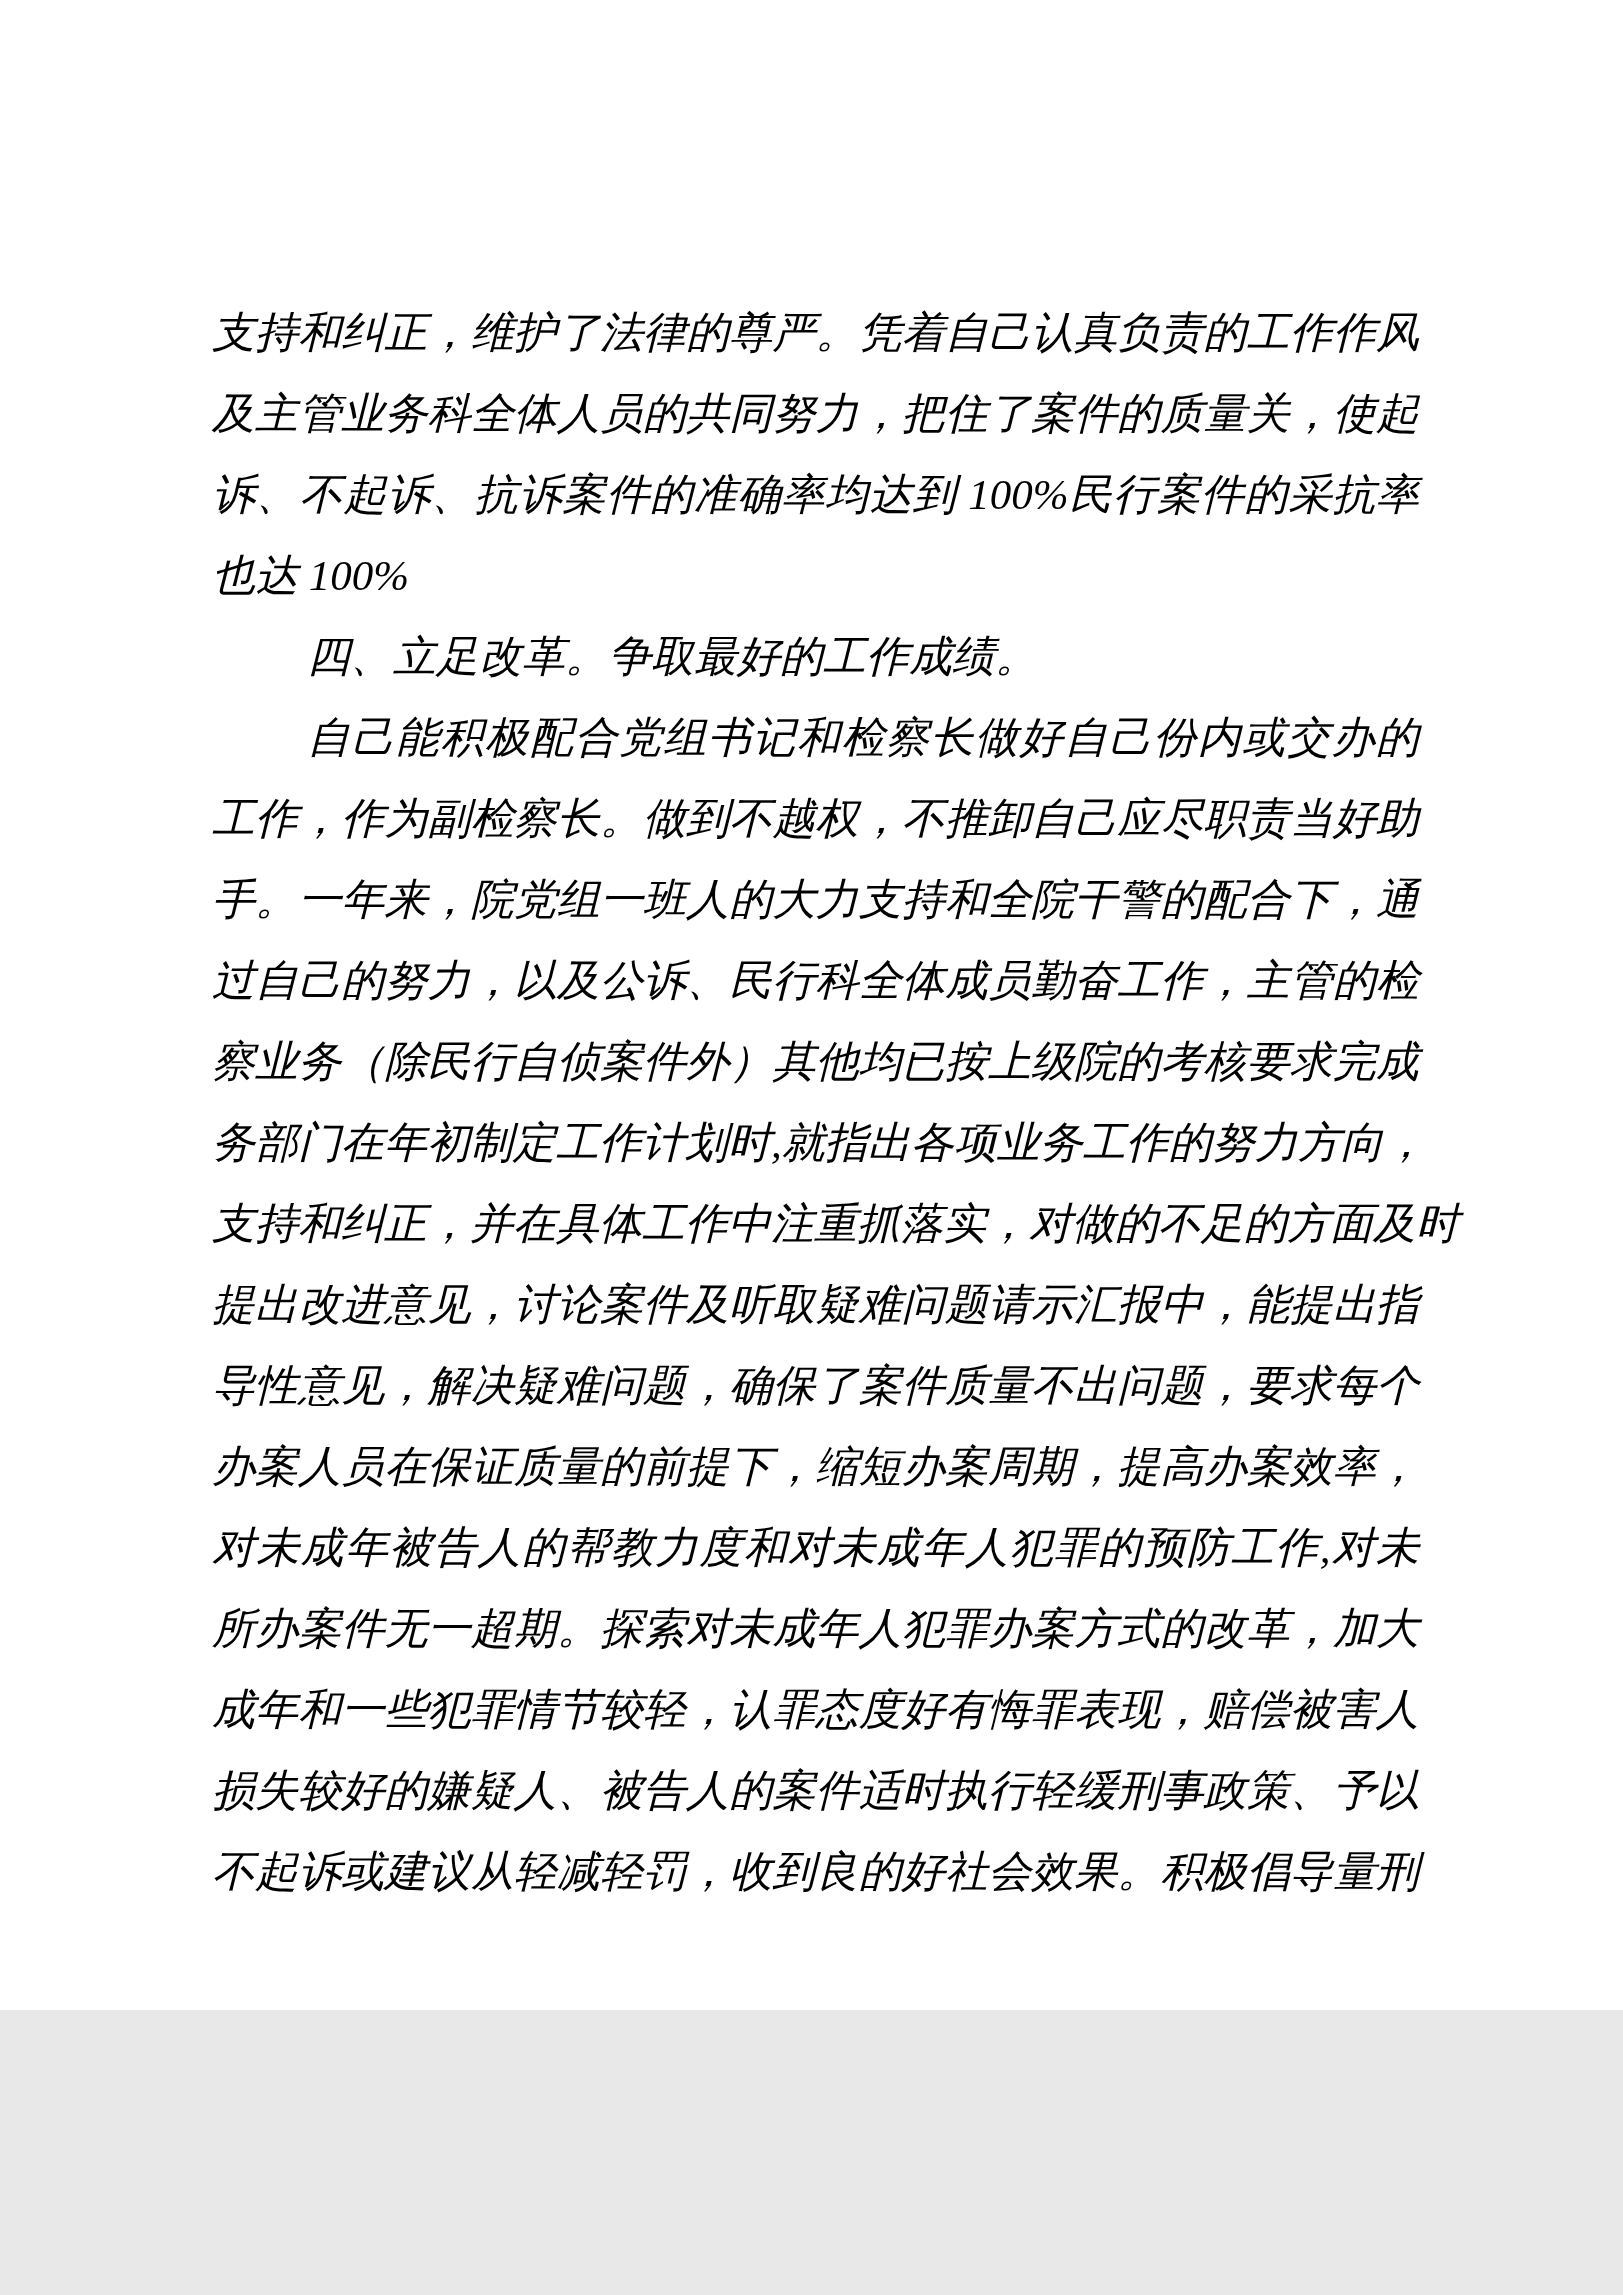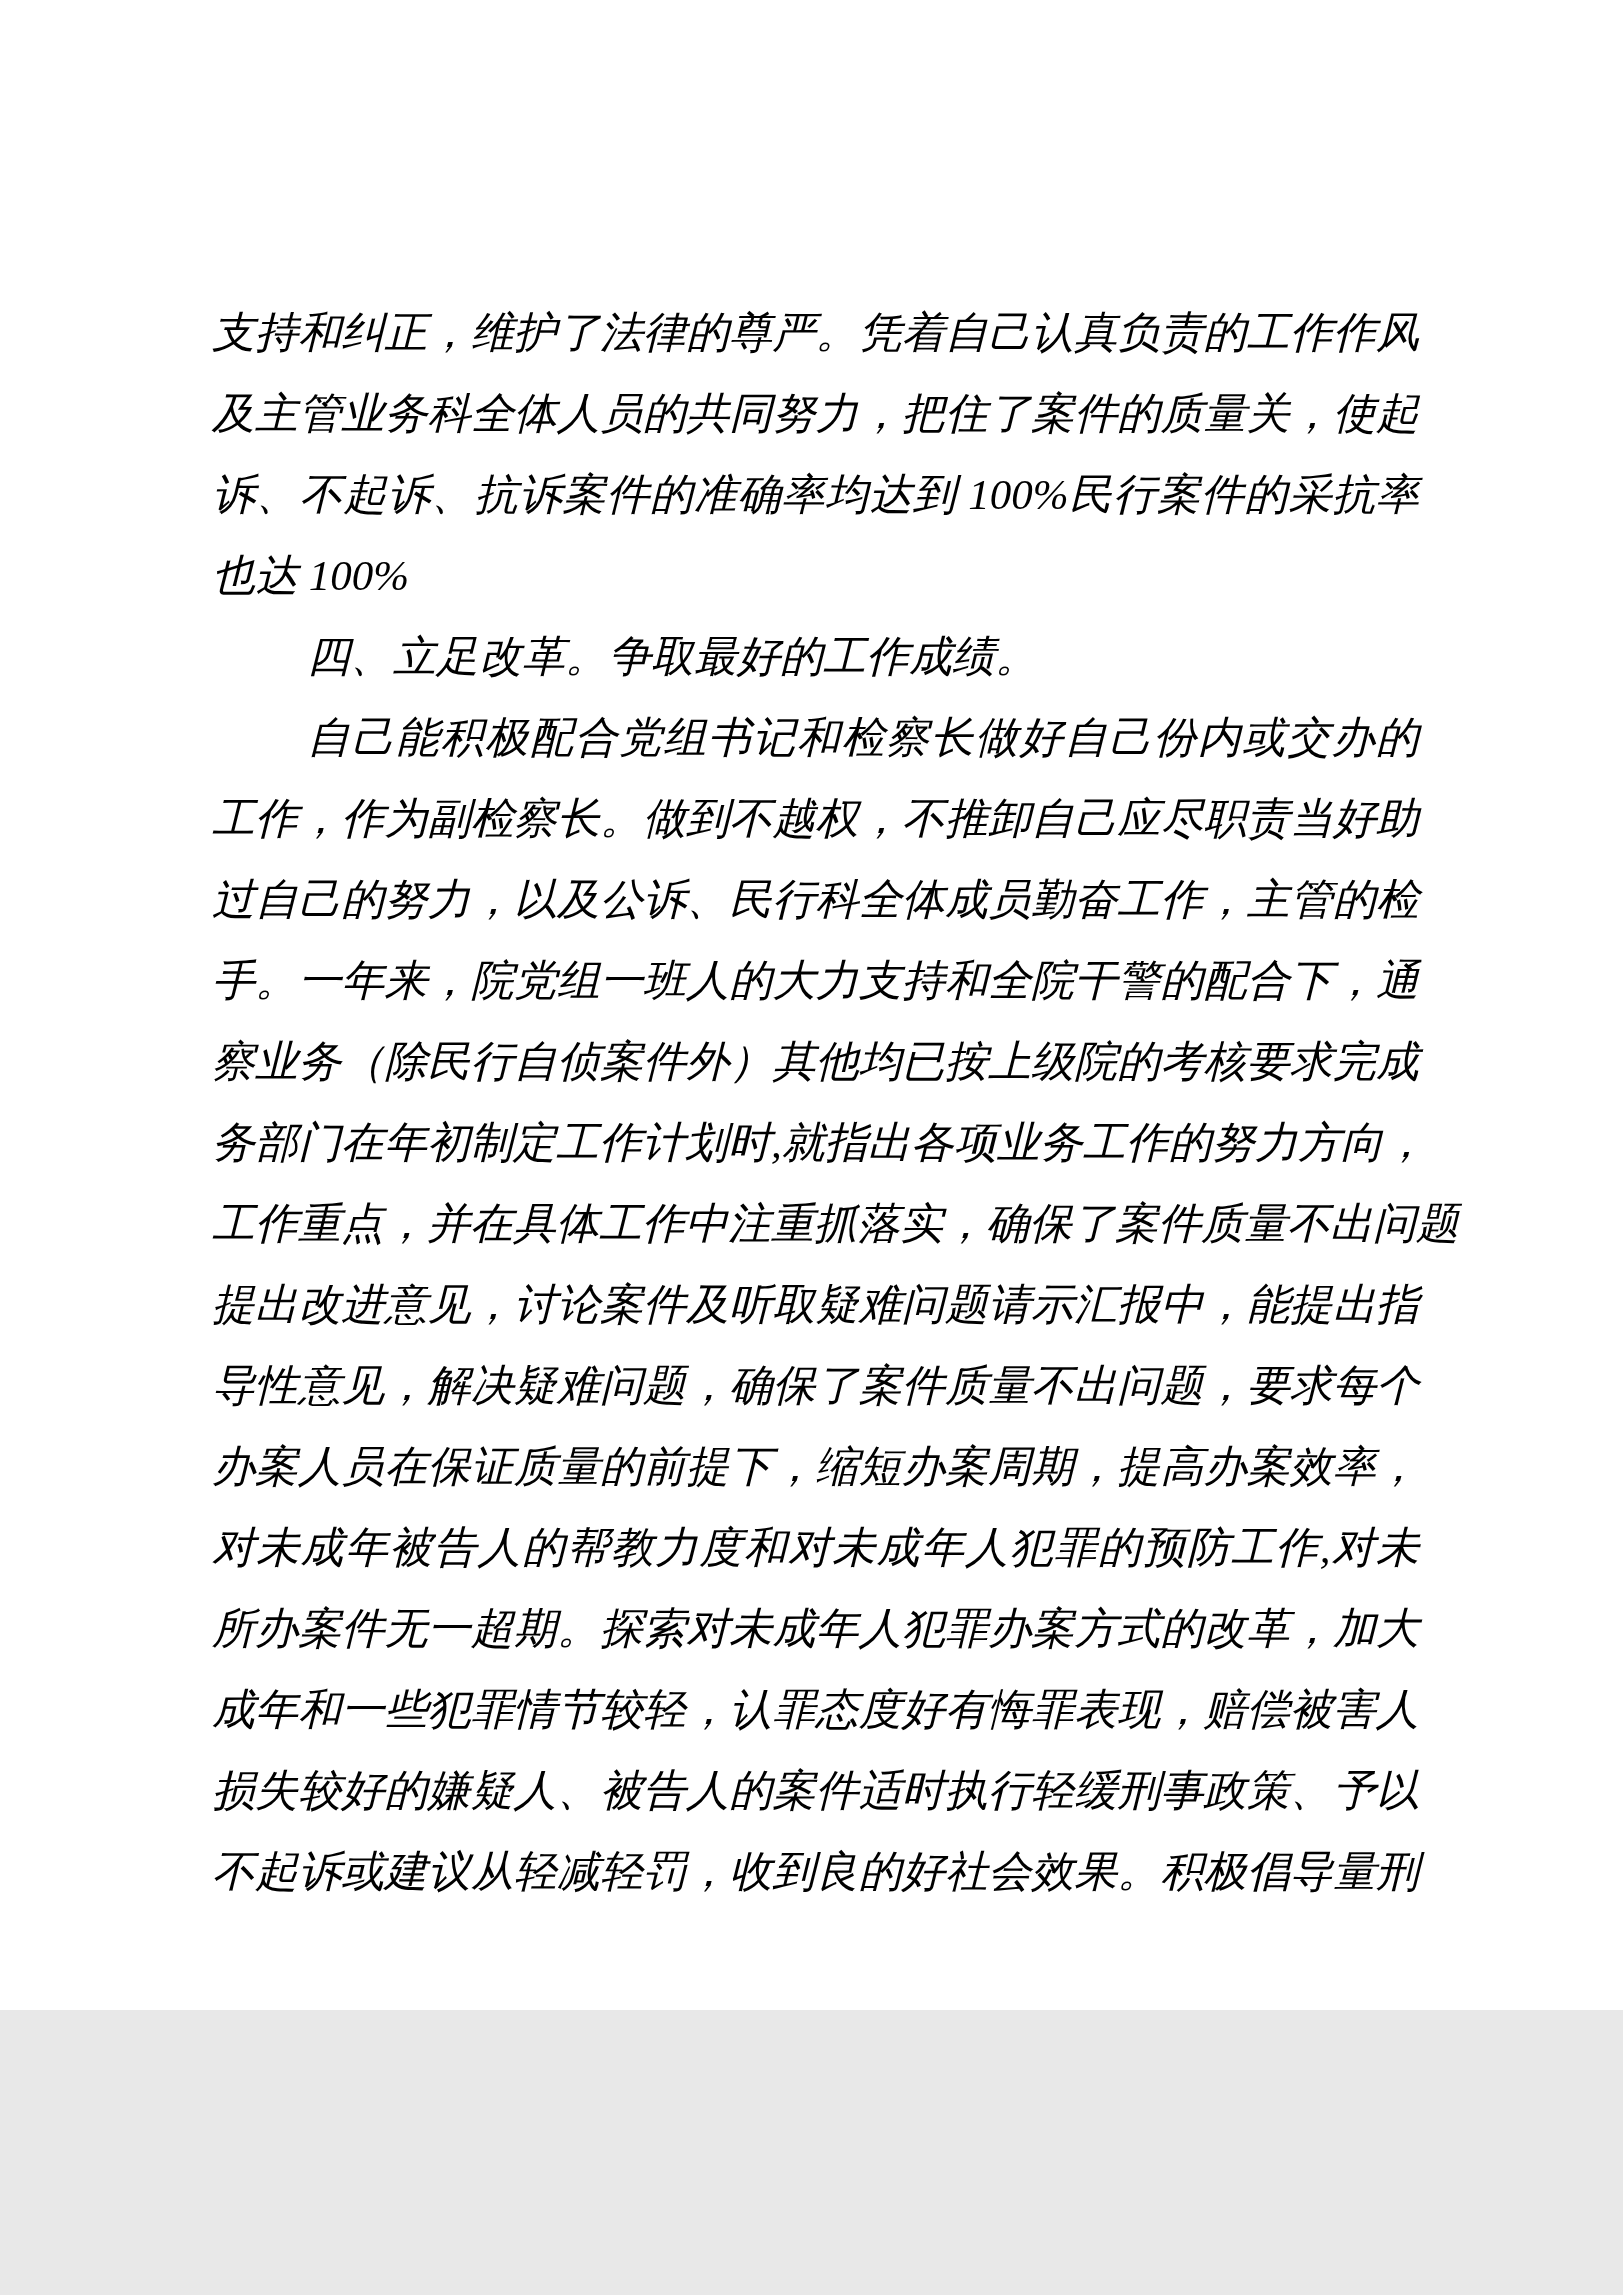--- a/index.html
+++ b/index.html
@@ -57,25 +57,25 @@
 
 <div class="page">
   <div class="body-text">
       <div class="line">支持和纠正，维护了法律的尊严。凭着自己认真负责的工作作风</div>
       <div class="line">及主管业务科全体人员的共同努力，把住了案件的质量关，使起</div>
       <div class="line">诉、不起诉、抗诉案件的准确率均达到 100%民行案件的采抗率</div>
       <div class="line short">也达 100%</div>
       <div class="line indent short">四、立足改革。争取最好的工作成绩。</div>
       <div class="line indent">自己能积极配合党组书记和检察长做好自己份内或交办的</div>
       <div class="line">工作，作为副检察长。做到不越权，不推卸自己应尽职责当好助</div>
+      <div class="line">手。一年来，院党组一班人的大力支持和全院干警的配合下，通</div>
       <div class="line">过自己的努力，以及公诉、民行科全体成员勤奋工作，主管的检</div>
-      <div class="line">手。一年来，院党组一班人的大力支持和全院干警的配合下，通</div>
       <div class="line">察业务（除民行自侦案件外）其他均已按上级院的考核要求完成</div>
       <div class="line">务部门在年初制定工作计划时,就指出各项业务工作的努力方向，</div>
-      <div class="line">工作重点，并在具体工作中注重抓落实，确保了案件质量不出问题</div>
+      <div class="line">支持和纠正，并在具体工作中注重抓落实，对做的不足的方面及时</div>
       <div class="line">提出改进意见，讨论案件及听取疑难问题请示汇报中，能提出指</div>
       <div class="line">导性意见，解决疑难问题，确保了案件质量不出问题，要求每个</div>
       <div class="line">办案人员在保证质量的前提下，缩短办案周期，提高办案效率，</div>
       <div class="line">对未成年被告人的帮教力度和对未成年人犯罪的预防工作,对未</div>
       <div class="line">所办案件无一超期。探索对未成年人犯罪办案方式的改革，加大</div>
       <div class="line">成年和一些犯罪情节较轻，认罪态度好有悔罪表现，赔偿被害人</div>
       <div class="line">损失较好的嫌疑人、被告人的案件适时执行轻缓刑事政策、予以</div>
       <div class="line">不起诉或建议从轻减轻罚，收到良的好社会效果。积极倡导量刑</div>
     </div>
 

